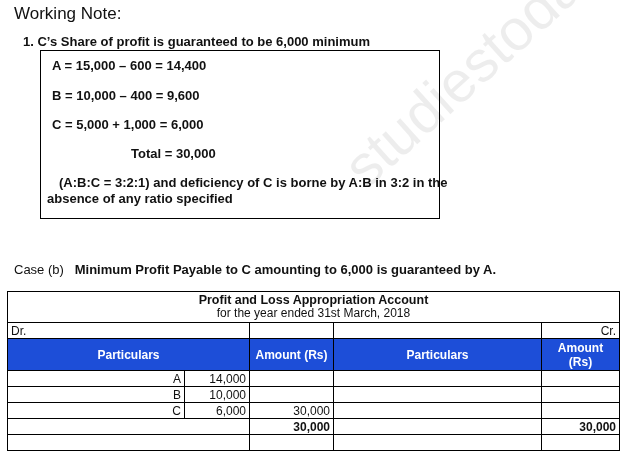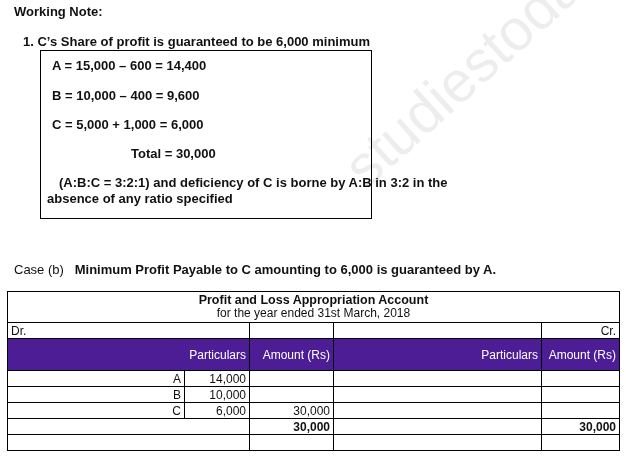--- a/index.html
+++ b/index.html
@@ -1,31 +1,31 @@
 <!DOCTYPE html>
 <html><head>
 <meta charset="utf-8">
 <style>
   html, body { margin:0; padding:0; background:#fff; }
   body { width:626px; height:469px; position:relative; overflow:hidden;
          font-family:"Liberation Sans", sans-serif; color:#111; }
   .abs { position:absolute; }
   .bold { font-weight:bold; }
-  .wn-title { left:14px; top:4px; font-size:13px; font-weight:bold; }
+  .wn-title { left:14px; top:4px; font-size:17px; font-weight:normal; }
   .wn-item { left:23px; top:34px; font-size:13px; font-weight:bold; }
-  .box { left:40px; top:50px; width:332px; height:169px; border:1.5px solid #000; box-sizing:border-box; }
+  .box { left:40px; top:50px; width:400px; height:169px; border:1.5px solid #000; box-sizing:border-box; }
   .box .ln { position:absolute; font-size:13px; font-weight:bold; white-space:nowrap; }
   .case { left:14px; top:262px; font-size:13px; font-weight:bold; }
   .case .lbl { font-weight:normal; }
   table.acct { position:absolute; left:7px; top:291px; width:612px; border-collapse:collapse;
                font-size:12px; table-layout:fixed; }
   table.acct td { border:1px solid #000; padding:0 3px; height:15px; line-height:14px;margin-left:37px; }
   .title-cell { text-align:center; height:30px !important; line-height:13px !important; }
   .title-cell .t1 { font-weight:bold; font-size:12.5px; }
-  .hdr td { background:#4c1d95; color:#fff; font-weight:normal; text-align:right; height:31px !important; line-height:14px !important; }
+  .hdr td { background:#1d4ed8; color:#fff; font-weight:bold; text-align:center; height:31px !important; line-height:14px !important; }
   .r { text-align:right; }
   .watermark { left:330px; top:150px; font-size:58px; color:rgba(0,0,0,0.07); transform:rotate(-42deg);
                transform-origin:left top; white-space:nowrap; font-family:"Liberation Sans", sans-serif; pointer-events:none; }
 </style>
 </head>
 <body>
 
 <div class="abs watermark">studiestoday.com</div>
 
 <div class="abs wn-title">Working Note:</div>

